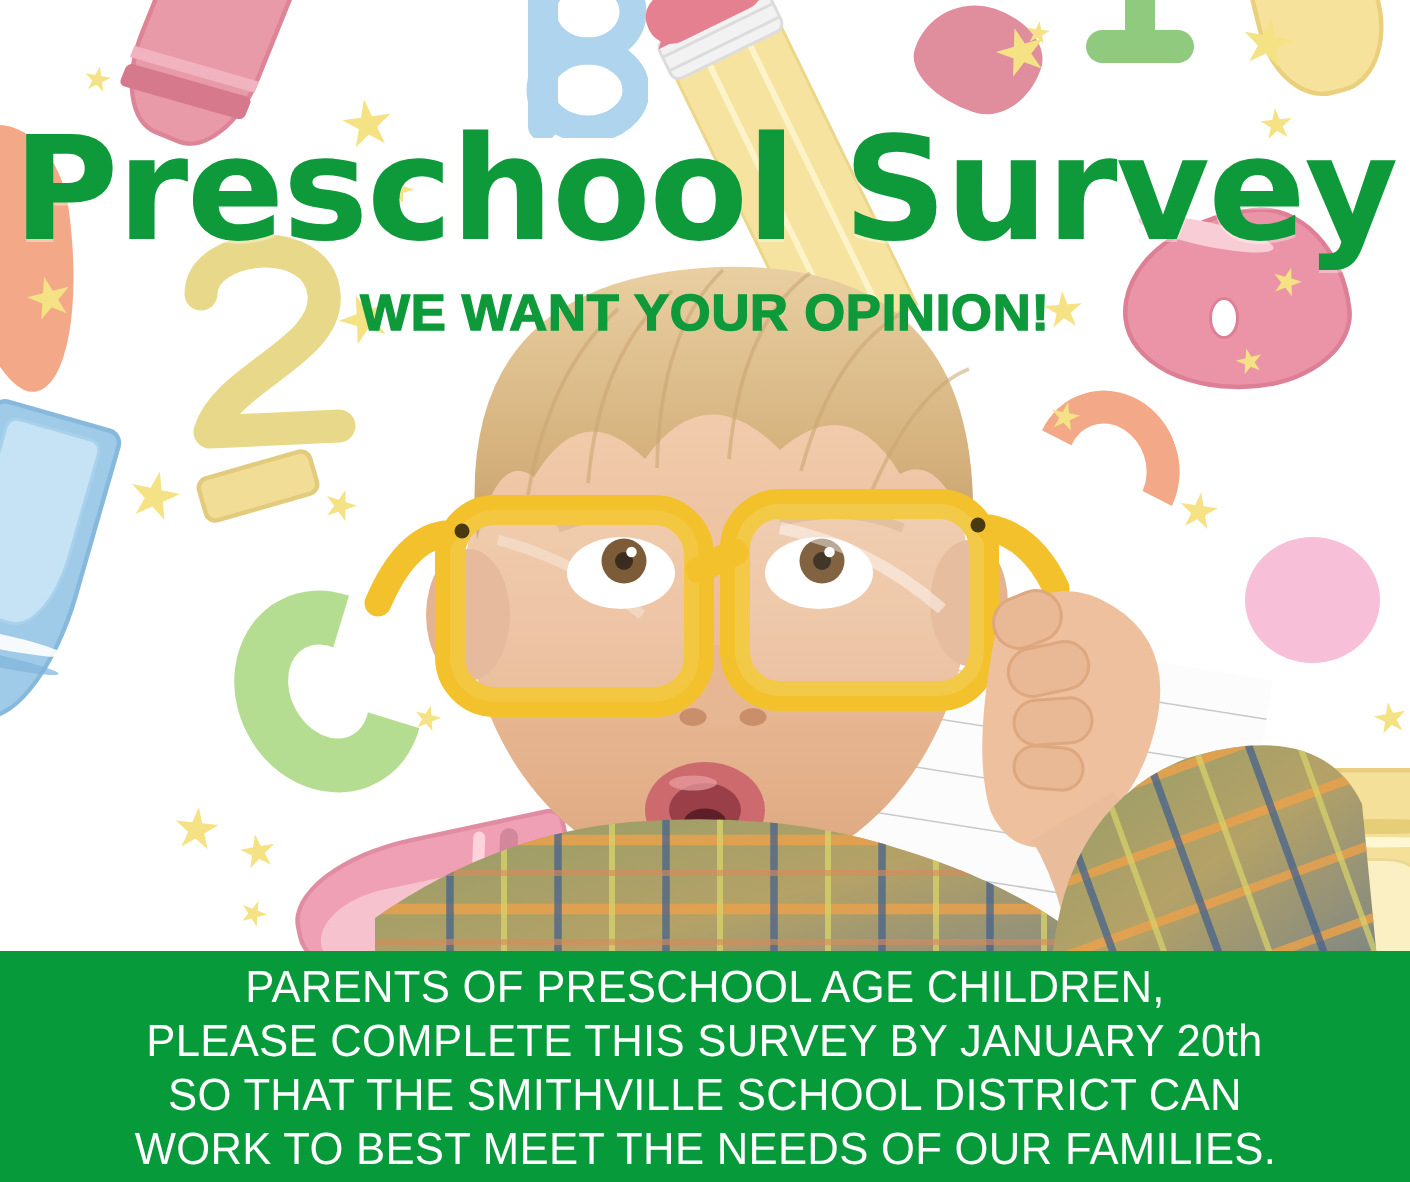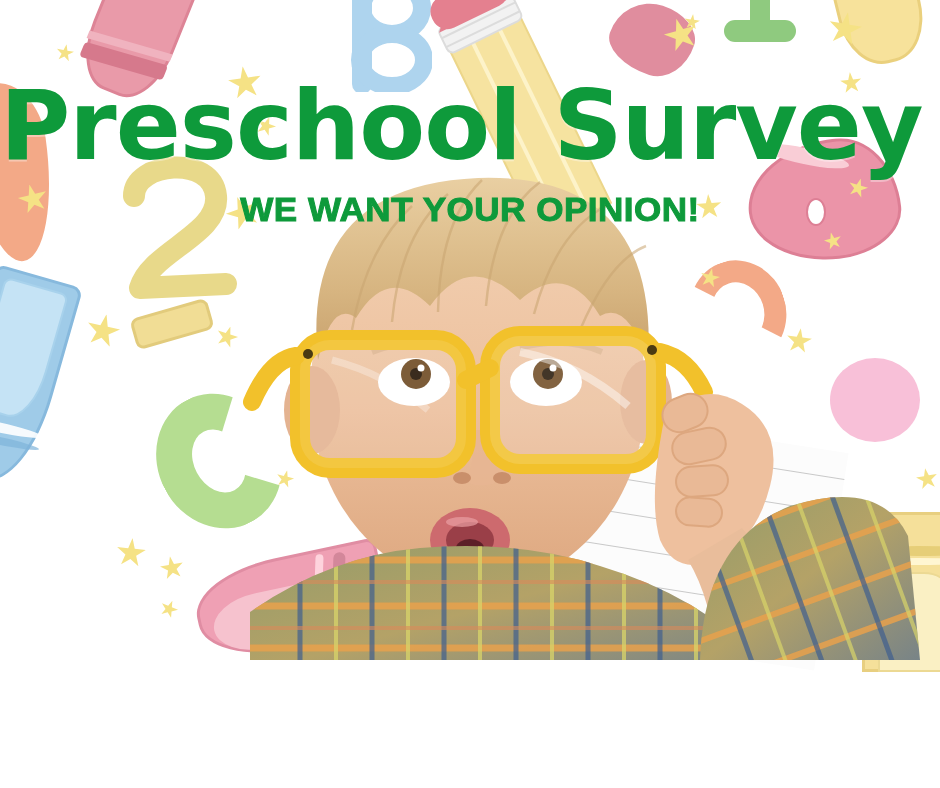--- a/index.html
+++ b/index.html
@@ -280,20 +280,21 @@
   }
   .notepaper .line {
     position: absolute; left: 0; right: 0; height: 1px;
     background: #c9c9c9;
   }
 
   
   .title {
     position: absolute;
     left: 0; right: 0; top: 78px;
+    text-align: center;
     color: #0e9a3b;
     font-family: "DejaVu Sans", sans-serif;
     font-weight: bold;
     font-size: 96px;
     letter-spacing: -1px;
     line-height: 1;
     text-shadow: 0 2px 0 rgba(255,255,255,.35);
     white-space: nowrap;
   }
   .subtitle {
@@ -597,14 +598,20 @@
           <line x1="818" y1="450" x2="818" y2="700"></line>
           <line x1="884" y1="450" x2="884" y2="700"></line>
         </g>
       </g>
     </svg>
   </div>
 
   <div class="title">Preschool Survey</div>
   <div class="subtitle">WE WANT YOUR OPINION!</div>
 
+  <div class="banner">
+    <div class="line">PARENTS OF PRESCHOOL AGE CHILDREN,</div>
+    <div class="line">PLEASE COMPLETE THIS SURVEY BY JANUARY 20th</div>
+    <div class="line">SO THAT THE SMITHVILLE SCHOOL DISTRICT CAN</div>
+    <div class="line">WORK TO BEST MEET THE NEEDS OF OUR FAMILIES.</div>
+  </div>
 
 </div>
 
 </body></html>

